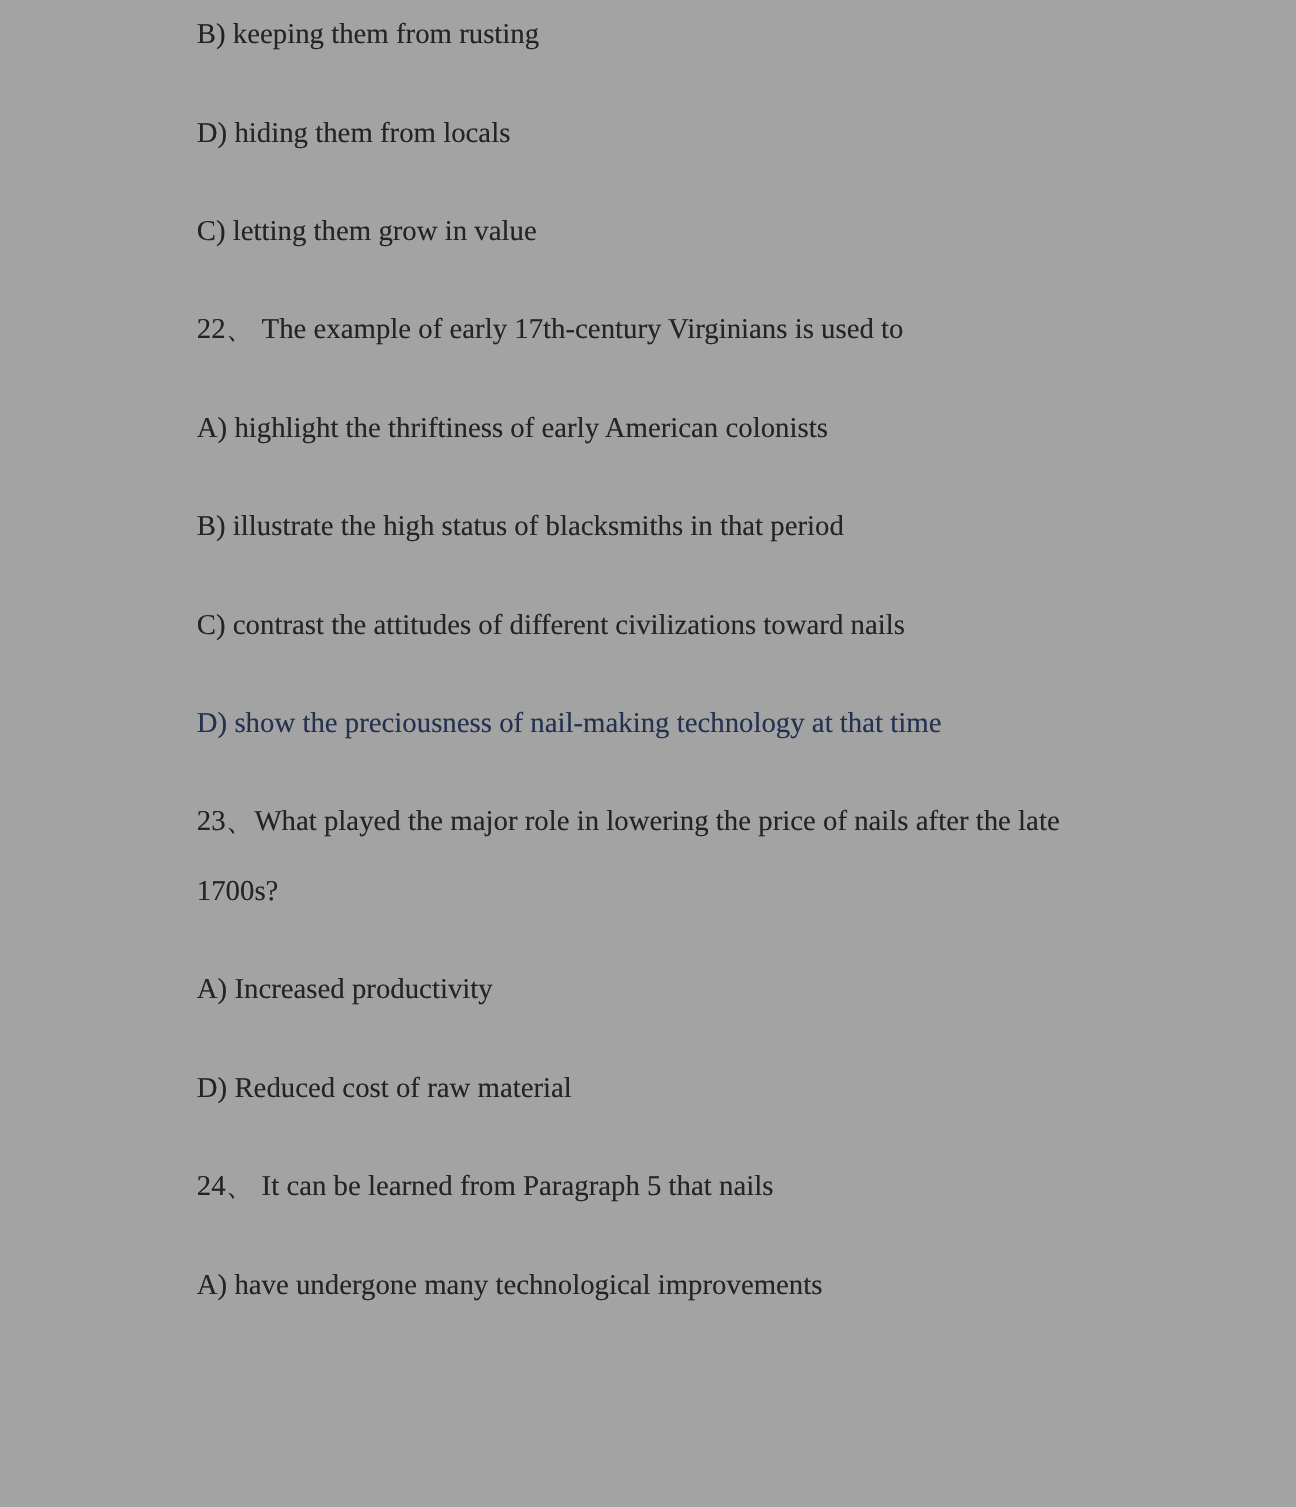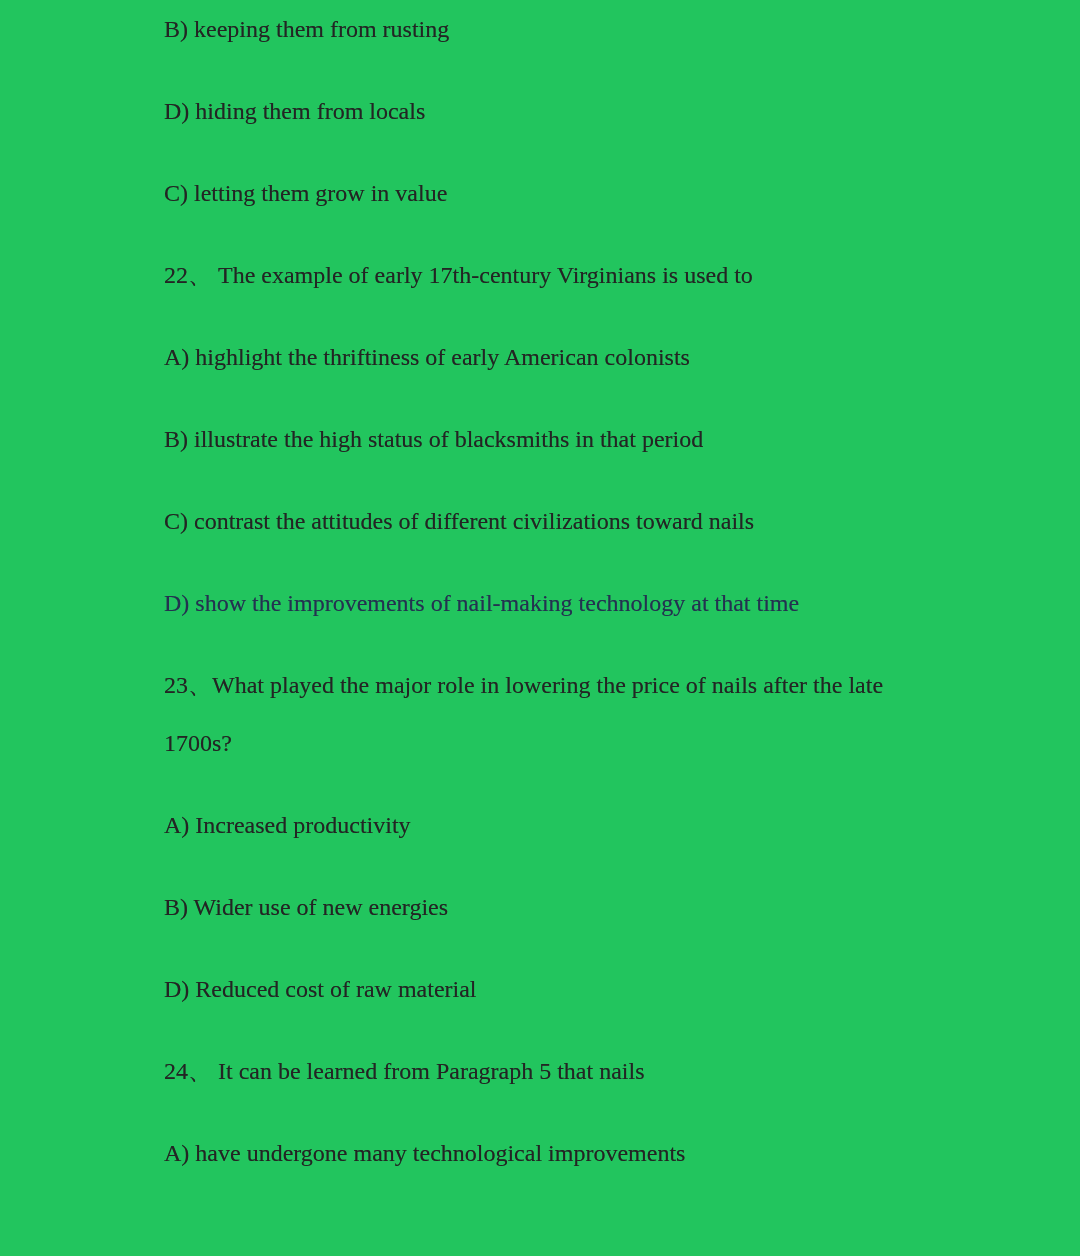--- a/index.html
+++ b/index.html
@@ -11,21 +11,21 @@
     width: 1080px;
     height: 1256px;
     overflow: hidden;
     font-family: "Liberation Serif", "DejaVu Serif", serif;
   }
   .page {
     box-sizing: border-box;
     width: 1080px;
     height: 1256px;
     padding: 12px 40px 0 164px;
-    background: #22c55e;
+    background: #a3a3a3;
   }
   .line {
     font-size: 24px;
     line-height: 34px;
     height: 34px;
     margin-bottom: 48px;
     color: #242424;
     white-space: nowrap;
     text-shadow: 0 0 0.5px rgba(20,20,20,0.4);
   }
@@ -41,22 +41,21 @@
 
 <div class="page">
   <div id="lines-container">
       <div class="line">B) keeping them from rusting</div>
       <div class="line">D) hiding them from locals</div>
       <div class="line">C) letting them grow in value</div>
       <div class="line">22、 The example of early 17th-century Virginians is used to</div>
       <div class="line">A) highlight the thriftiness of early American colonists</div>
       <div class="line">B) illustrate the high status of blacksmiths in that period</div>
       <div class="line">C) contrast the attitudes of different civilizations toward nails</div>
-      <div class="line color-navy">D) show the improvements of nail-making technology at that time</div>
+      <div class="line color-navy">D) show the preciousness of nail-making technology at that time</div>
       <div class="line gap-small">23、What played the major role in lowering the price of nails after the late</div>
       <div class="line">1700s?</div>
       <div class="line">A) Increased productivity</div>
-      <div class="line">B) Wider use of new energies</div>
       <div class="line">D) Reduced cost of raw material</div>
       <div class="line">24、 It can be learned from Paragraph 5 that nails</div>
       <div class="line">A) have undergone many technological improvements</div>
     </div>
 </div>
 
 </body></html>

